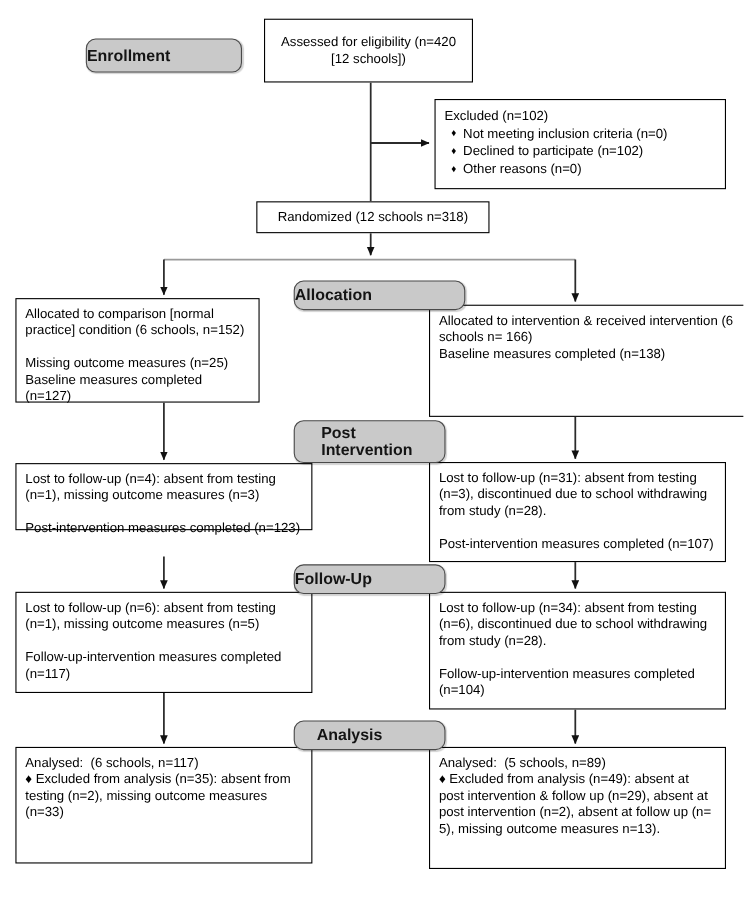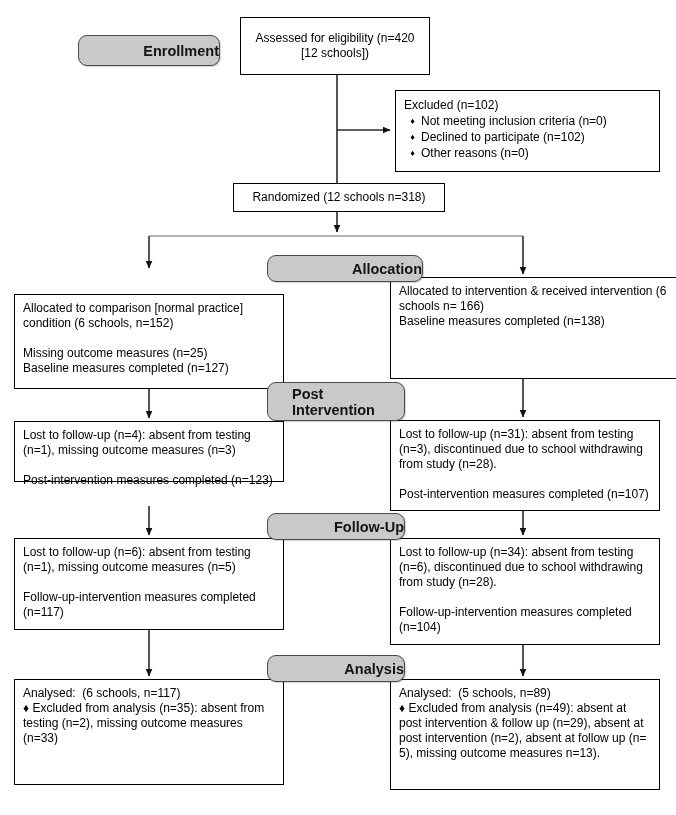--- a/index.html
+++ b/index.html
@@ -17,31 +17,31 @@
   .box.center { display:flex; align-items:center; justify-content:center; text-align:center; }
   .para { white-space:pre-wrap; }
   .gap  { margin-top:15px; }
 
   .brow { display:flex; line-height:16px; }
   .brow .b { flex:0 0 17px; text-align:center; font-size:9px; line-height:16px; }
   .brow .t { flex:1; }
   .extitle { line-height:16px; }
 
   .stage { position:absolute; background:#c9c9c9; border:1.5px solid #4a4a4a; border-radius:9px;
-           display:flex; align-items:center; justify-content:flex-end;
+           display:flex; align-items:center; justify-content:flex-start;
            font-weight:bold; font-size:14.5px; color:#141414; z-index:3;
            box-shadow:1px 1px 1px rgba(0,0,0,0.18); }
 
   
   #lbl-enrollment   { left:78px;  top:35px;  width:142px; height:31px; }
   #box-assessed     { left:240px; top:17px;  width:190px; height:58px; }
   #box-excluded     { left:395px; top:90px;  width:265px; height:82px; }
   #box-randomized   { left:233px; top:183px; width:212px; height:29px; }
   #lbl-allocation   { left:267px; top:255px; width:156px; height:27px; }
-  #box-alloc-left   { left:14px;  top:271px; width:270px; height:95px;margin-top:23px; }
+  #box-alloc-left   { left:14px;  top:271px; width:222px; height:95px; }
   #box-alloc-right  { left:390px; top:277px; width:312px; height:102px; }
   #lbl-post         { left:267px; top:382px; width:138px; height:39px;padding-left:24px; }
   #box-post-left    { left:14px;  top:421px; width:270px; height:61px; }
   #box-post-right   { left:390px; top:420px; width:270px; height:91px; }
   #lbl-follow       { left:267px; top:513px; width:138px; height:27px; }
   #box-follow-left  { left:14px;  top:538px; width:270px; height:92px; }
   #box-follow-right { left:390px; top:538px; width:270px; height:107px; }
   #lbl-analysis     { left:267px; top:655px; width:138px; height:27px;padding-left:20px; }
   #box-analysis-left  { left:14px;  top:679px; width:270px; height:106px; }
   #box-analysis-right { left:390px; top:679px; width:270px; height:111px; }

